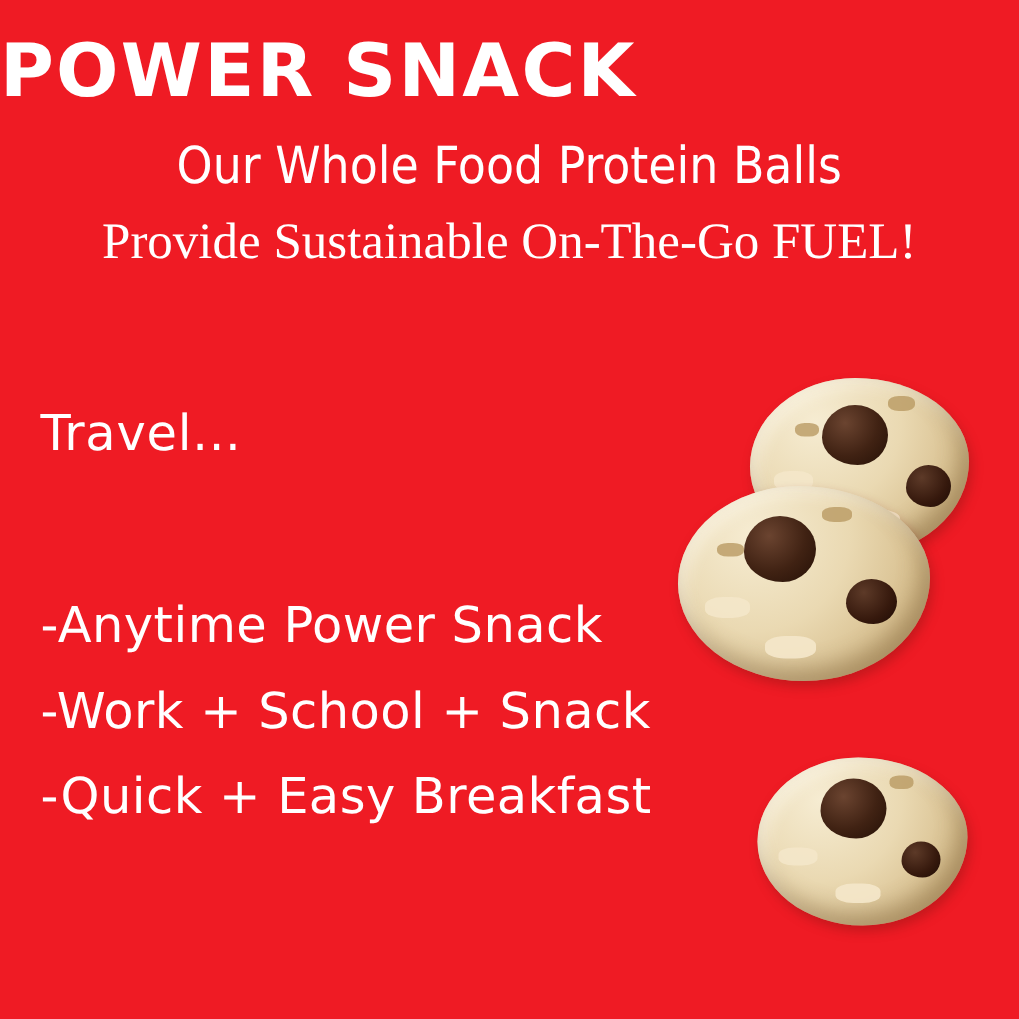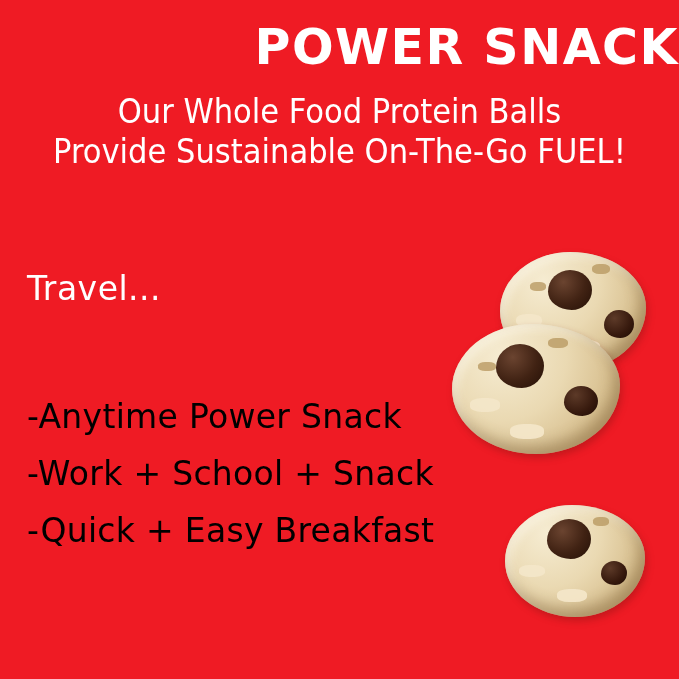--- a/index.html
+++ b/index.html
@@ -20,21 +20,21 @@
     background: #ef1b24;
     overflow: hidden;
   }
 
   
   .headline {
     position: absolute;
     top: 22px;
     left: 0;
     width: 679px;
-    text-align: right;
+    text-align: left;
     color: #ffffff;
     font-family: "DejaVu Sans", sans-serif;
     font-weight: bold;
     font-size: 49px;
     letter-spacing: 1.5px;
     line-height: 1.05;
     white-space: nowrap;
   }
 
   
@@ -45,21 +45,21 @@
     text-align: center;
     color: #ffffff;
     font-family: "DejaVu Sans", sans-serif;
     font-weight: normal;
     font-size: 34px;
     line-height: 1.15;
     white-space: nowrap;
     font-stretch: condensed;
   }
   .subhead-1 { top: 92px; }
-  .subhead-2 { top: 132px; }
+  .subhead-2 { top: 142px; font-family: Liberation Serif, serif; }
 
   
   .perfect {
     position: absolute;
     top: 269px;
     left: 27px;
     color: #ffffff;
     font-family: "DejaVu Sans", sans-serif;
     font-size: 33px;
     letter-spacing: 0.5px;
@@ -67,21 +67,21 @@
   }
 
   
   .bullets {
     position: absolute;
     top: 400px;
     left: 27px;
     width: 520px;
   }
   .bullet {
-    color: #000000;
+    color: #ffffff;
     font-family: "DejaVu Sans", sans-serif;
     font-size: 33px;
     line-height: 1.0;
     margin-bottom: 24px;
     white-space: nowrap;
     letter-spacing: 0.3px;
   }
 
   
   .cluster {

